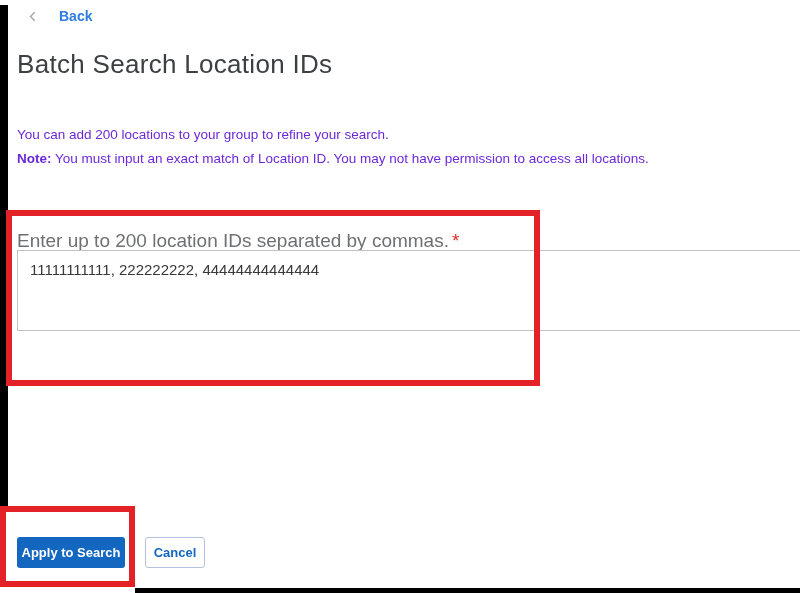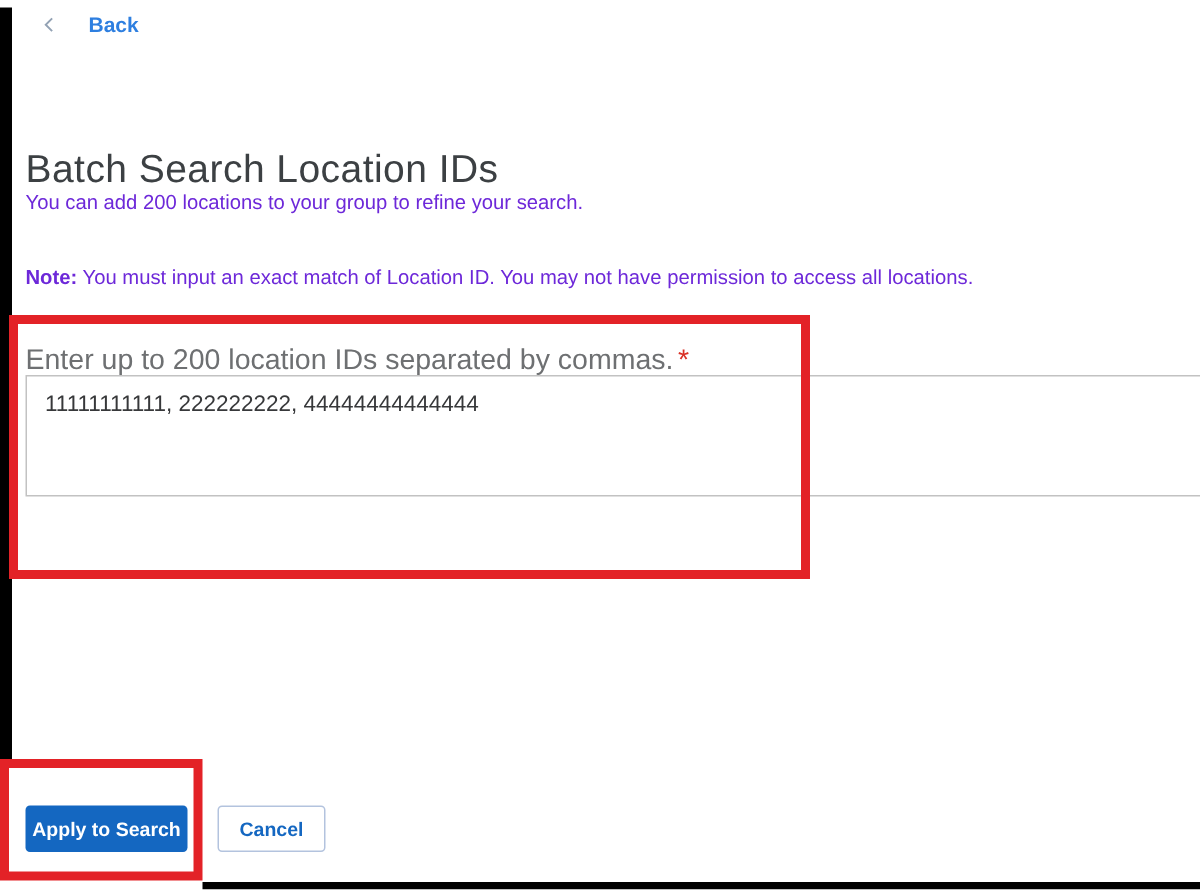--- a/index.html
+++ b/index.html
@@ -25,29 +25,28 @@
     display: flex; align-items: center; gap: 20px;
     color: #2e7fe0; font-size: 14px; font-weight: bold;
     cursor: pointer;
   }
   .back-link svg { display: block; }
   .page-title {
     position: absolute; left: 17px; top: 48px;
     font-size: 26px; line-height: 32px;
     font-weight: 400; color: #3c4043;
     letter-spacing: 0.3px;
-    margin-top: 48px;
   }
   .para {
     position: absolute; left: 17px;
     font-size: 13.5px; color: #6d28d9;
     line-height: 17px;
   }
   .para-intro { top: 126px; }
-  .para-note  { top: 176px; text-align: right; }
+  .para-note  { top: 150px; text-align: right; }
   .para-note b { font-weight: bold; }
   .field-label {
     position: absolute; left: 17px; top: 230px;
     font-size: 19px; color: #6e7072;
   }
   .required-marker { color: #d93025; margin-left: 3px; }
   .location-textarea {
     position: absolute; left: 17px; top: 250px;
     width: 790px; height: 81px;
     border: 1px solid #c2c2c2;
@@ -72,21 +71,21 @@
     font-size: 13px; font-weight: bold;
     border-radius: 3px; cursor: pointer;
     display: inline-flex; align-items: center; justify-content: center;
   }
   .apply-btn {
     left: 17px; width: 108px;
     background: #1467c1; color: #ffffff;
     border: none;
   }
   .cancel-btn {
-    left: 145px; width: 72px;
+    left: 145px; width: 60px;
     background: #ffffff; color: #1467c1;
     border: 1px solid #b3c3de;
   }
 </style>
 </head>
 <body>
 
 <div class="left-bar"></div>
 <div class="bottom-bar"></div>
 

